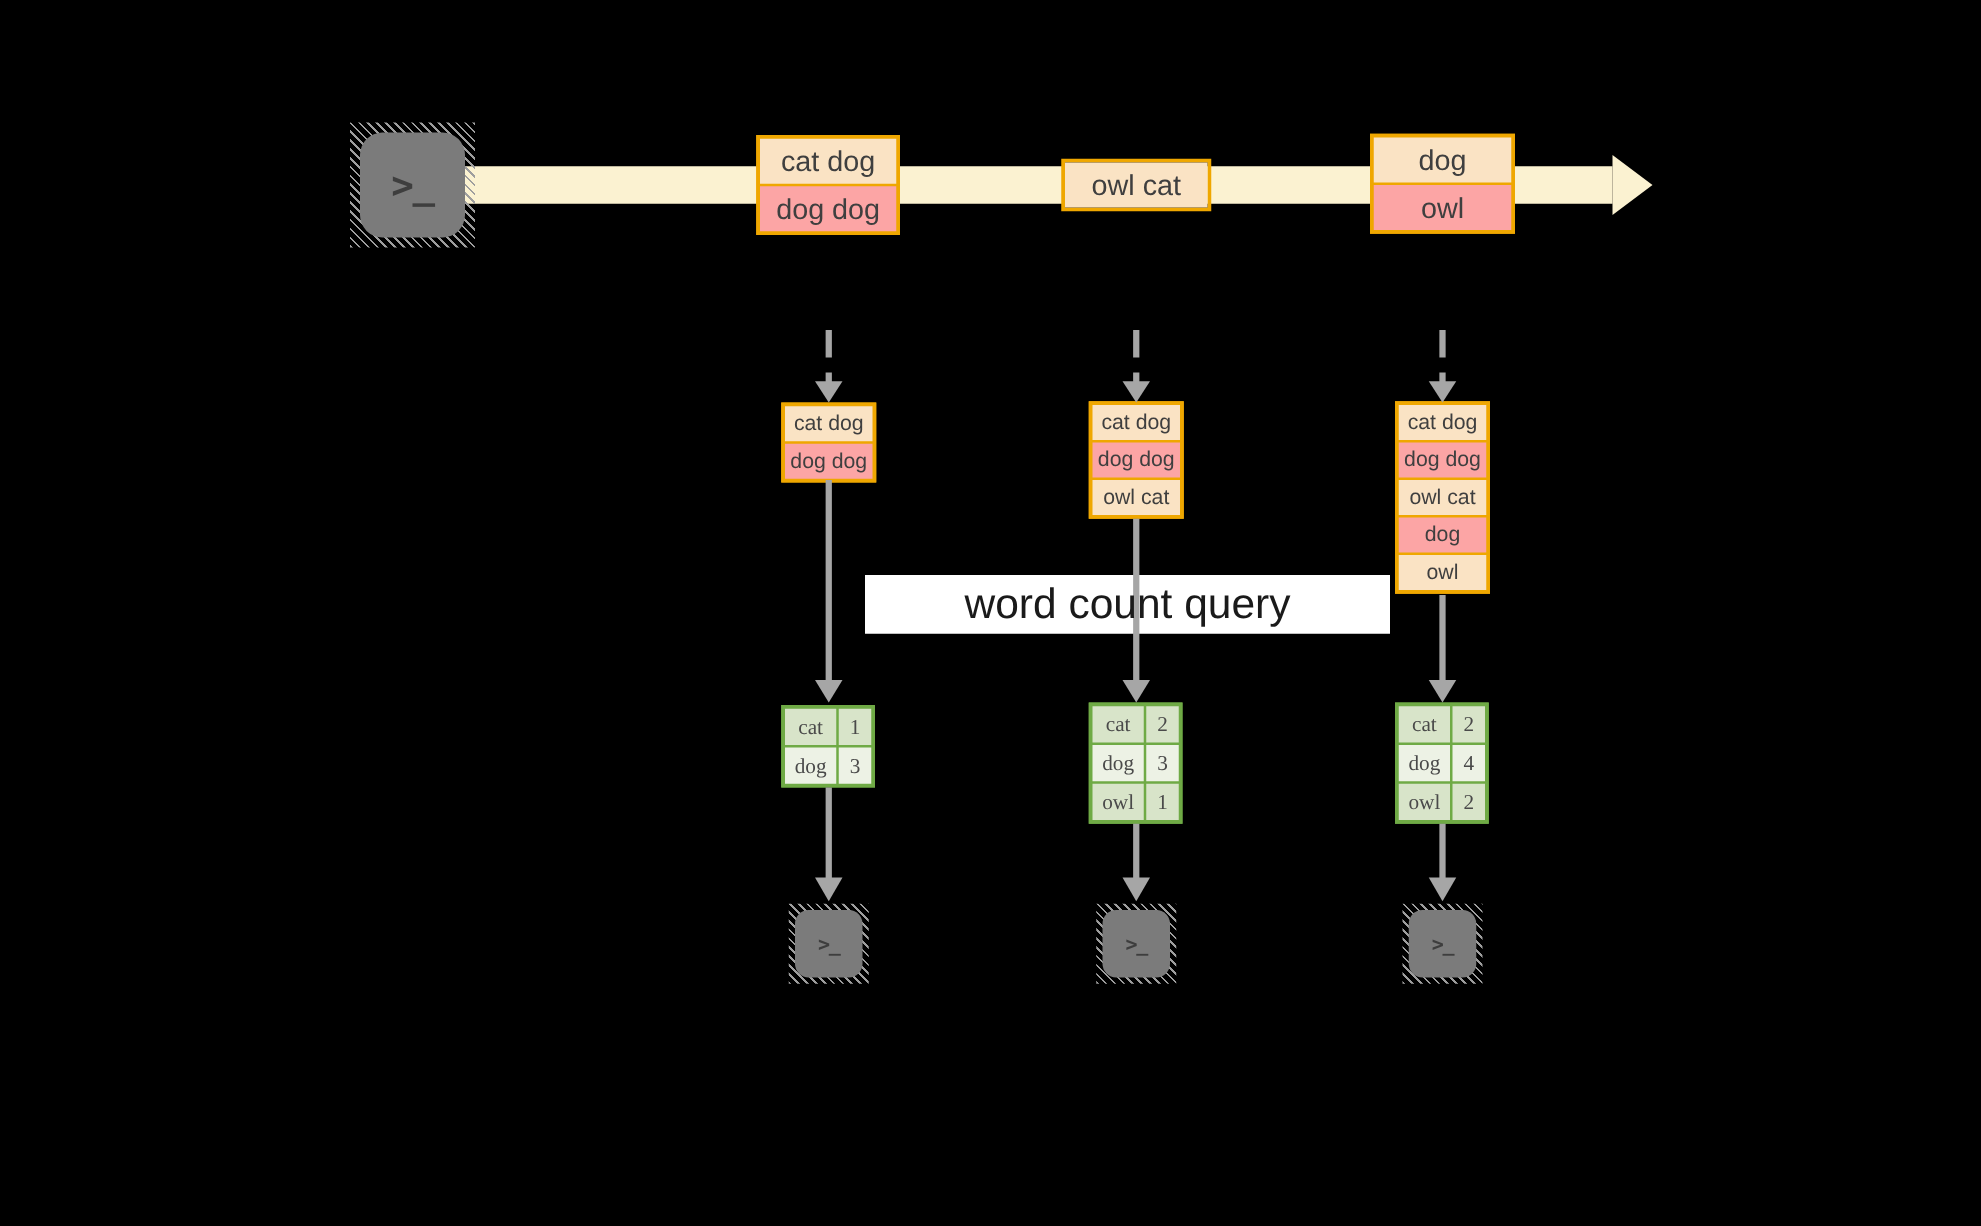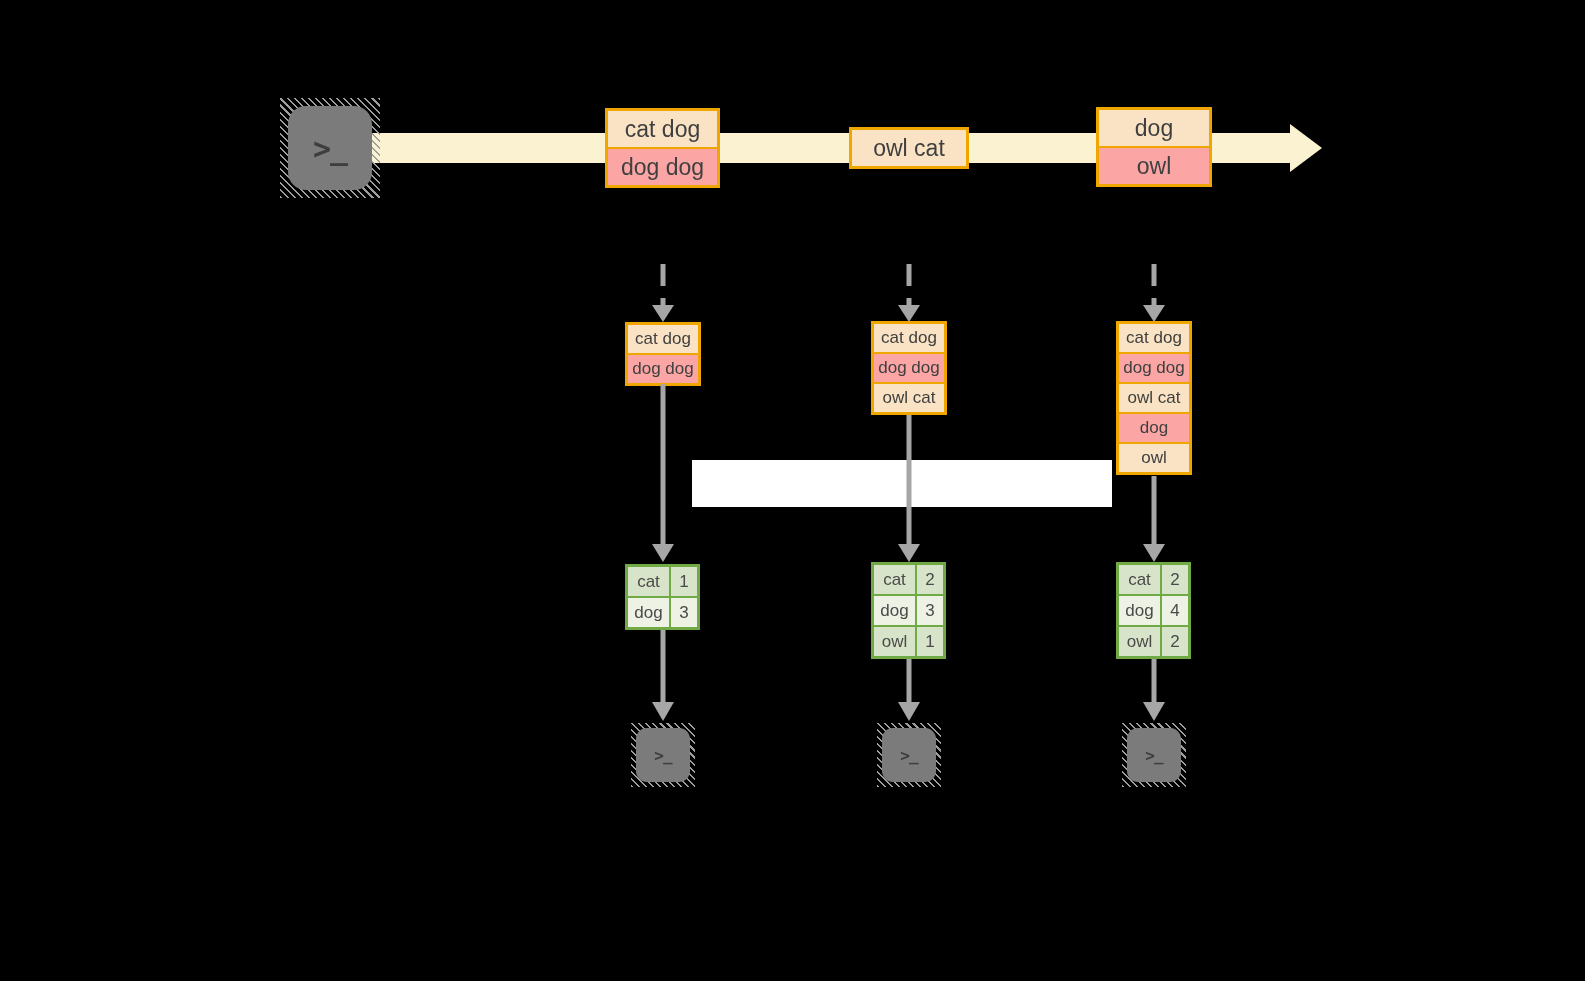--- a/index.html
+++ b/index.html
@@ -40,21 +40,21 @@
   
   .gtable{
     background:#6FAA45;
     border:3px solid #6FAA45;
     display:flex;flex-direction:column;gap:2px;
     box-sizing:border-box;
   }
   .grow{display:flex;gap:2px;height:29px;}
   .gcell{
     display:flex;align-items:center;justify-content:center;
-    font-size:17px;color:#4A4A4A;
+    font-size:17px;color:#4A4A4A;font-family:Liberation Serif, serif;
   }
   .gcell.word{flex:0 0 41px;}
   .gcell.count{flex:1 1 auto;}
   .grow.dark .gcell{background:#D8E4C9;}
   .grow.light .gcell{background:#EDF2E5;}
 
   
   .term .hatch{
     position:absolute;inset:0;
     background:repeating-linear-gradient(45deg,#9E9E9E 0 1.5px,transparent 1.5px 5px);
@@ -205,14 +205,15 @@
 
       <line x1="1154" y1="264" x2="1154" y2="306" stroke-dasharray="22 12"></line>
       <polygon points="1143,305 1165,305 1154,322" stroke="none"></polygon>
       <line x1="1154" y1="476" x2="1154" y2="545"></line>
       <polygon points="1143,544 1165,544 1154,562" stroke="none"></polygon>
       <line x1="1154" y1="659" x2="1154" y2="703"></line>
       <polygon points="1143,702 1165,702 1154,721" stroke="none"></polygon>
     </g>
   </svg>
 
+  <div class="abs banner-text" style="left:692px;top:460px;width:420px;height:47px;">word count query</div>
 
 </div>
 
 </body></html>

